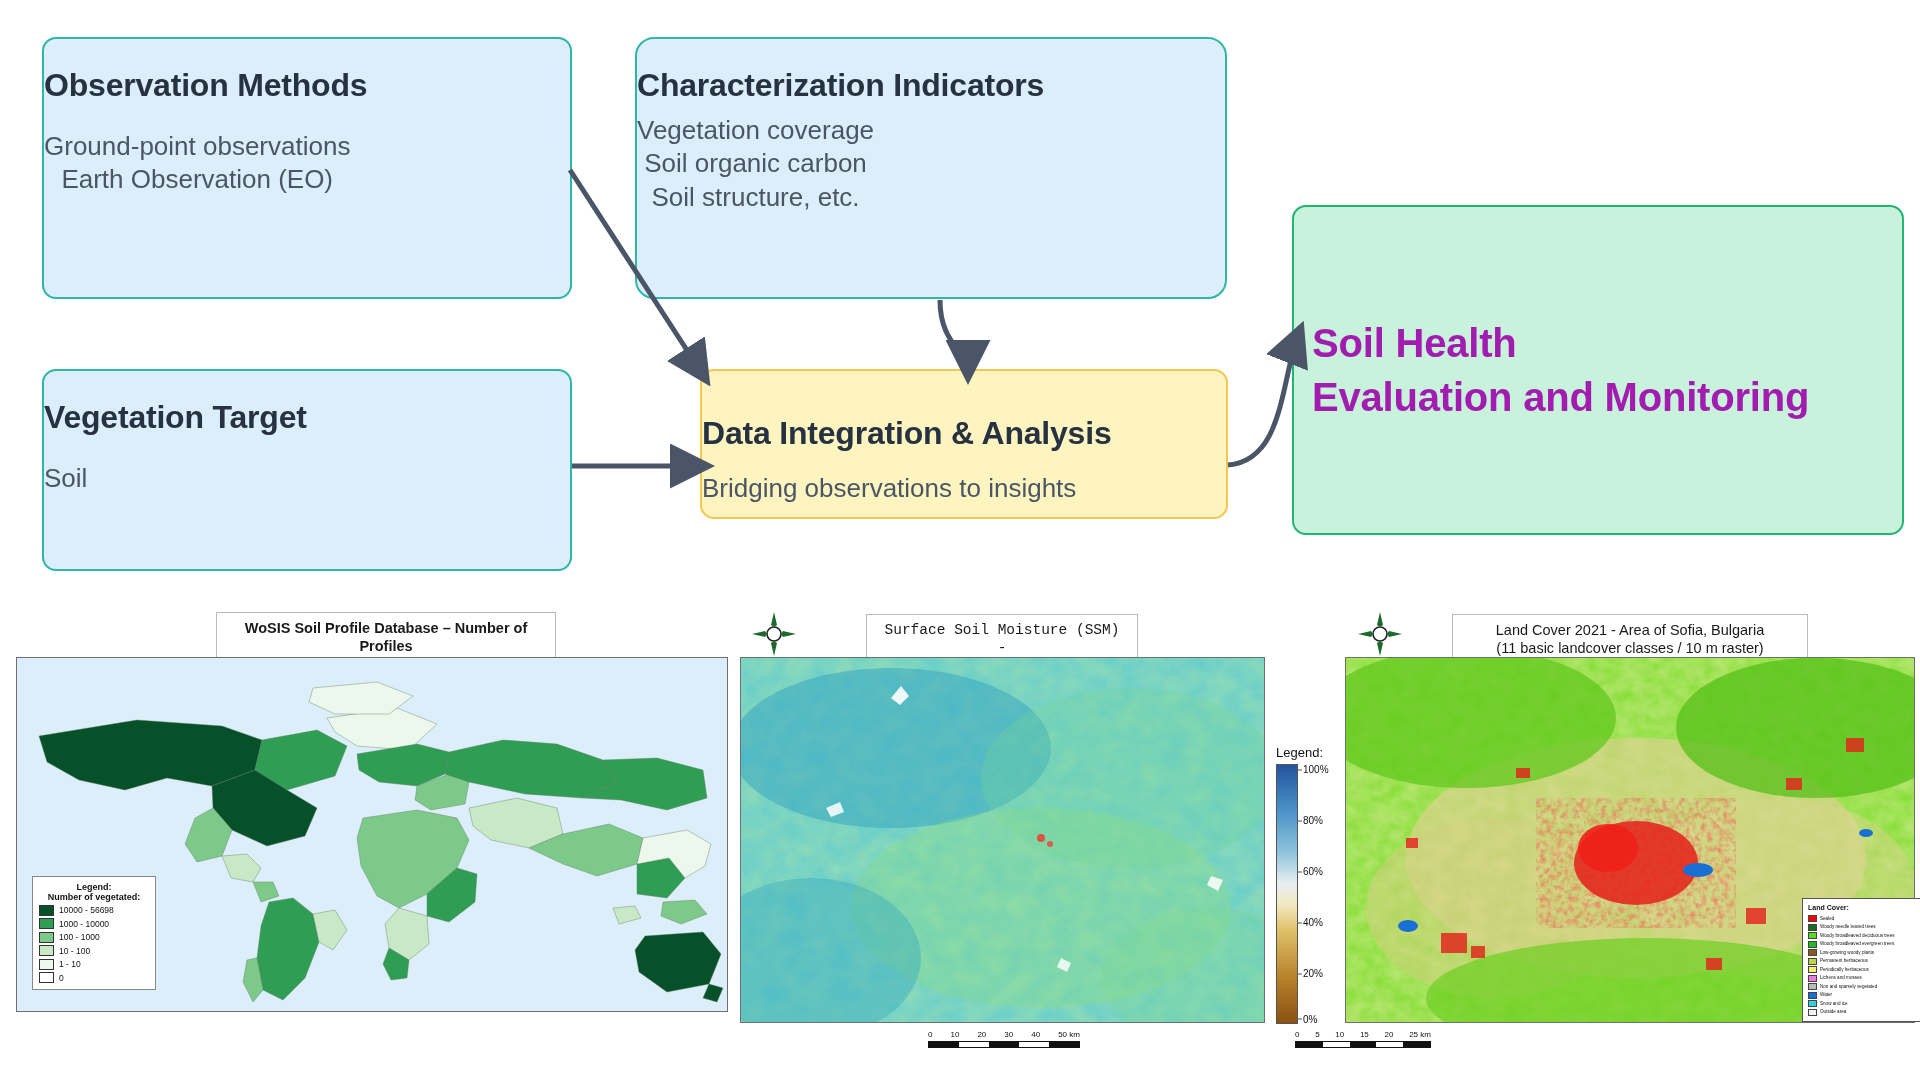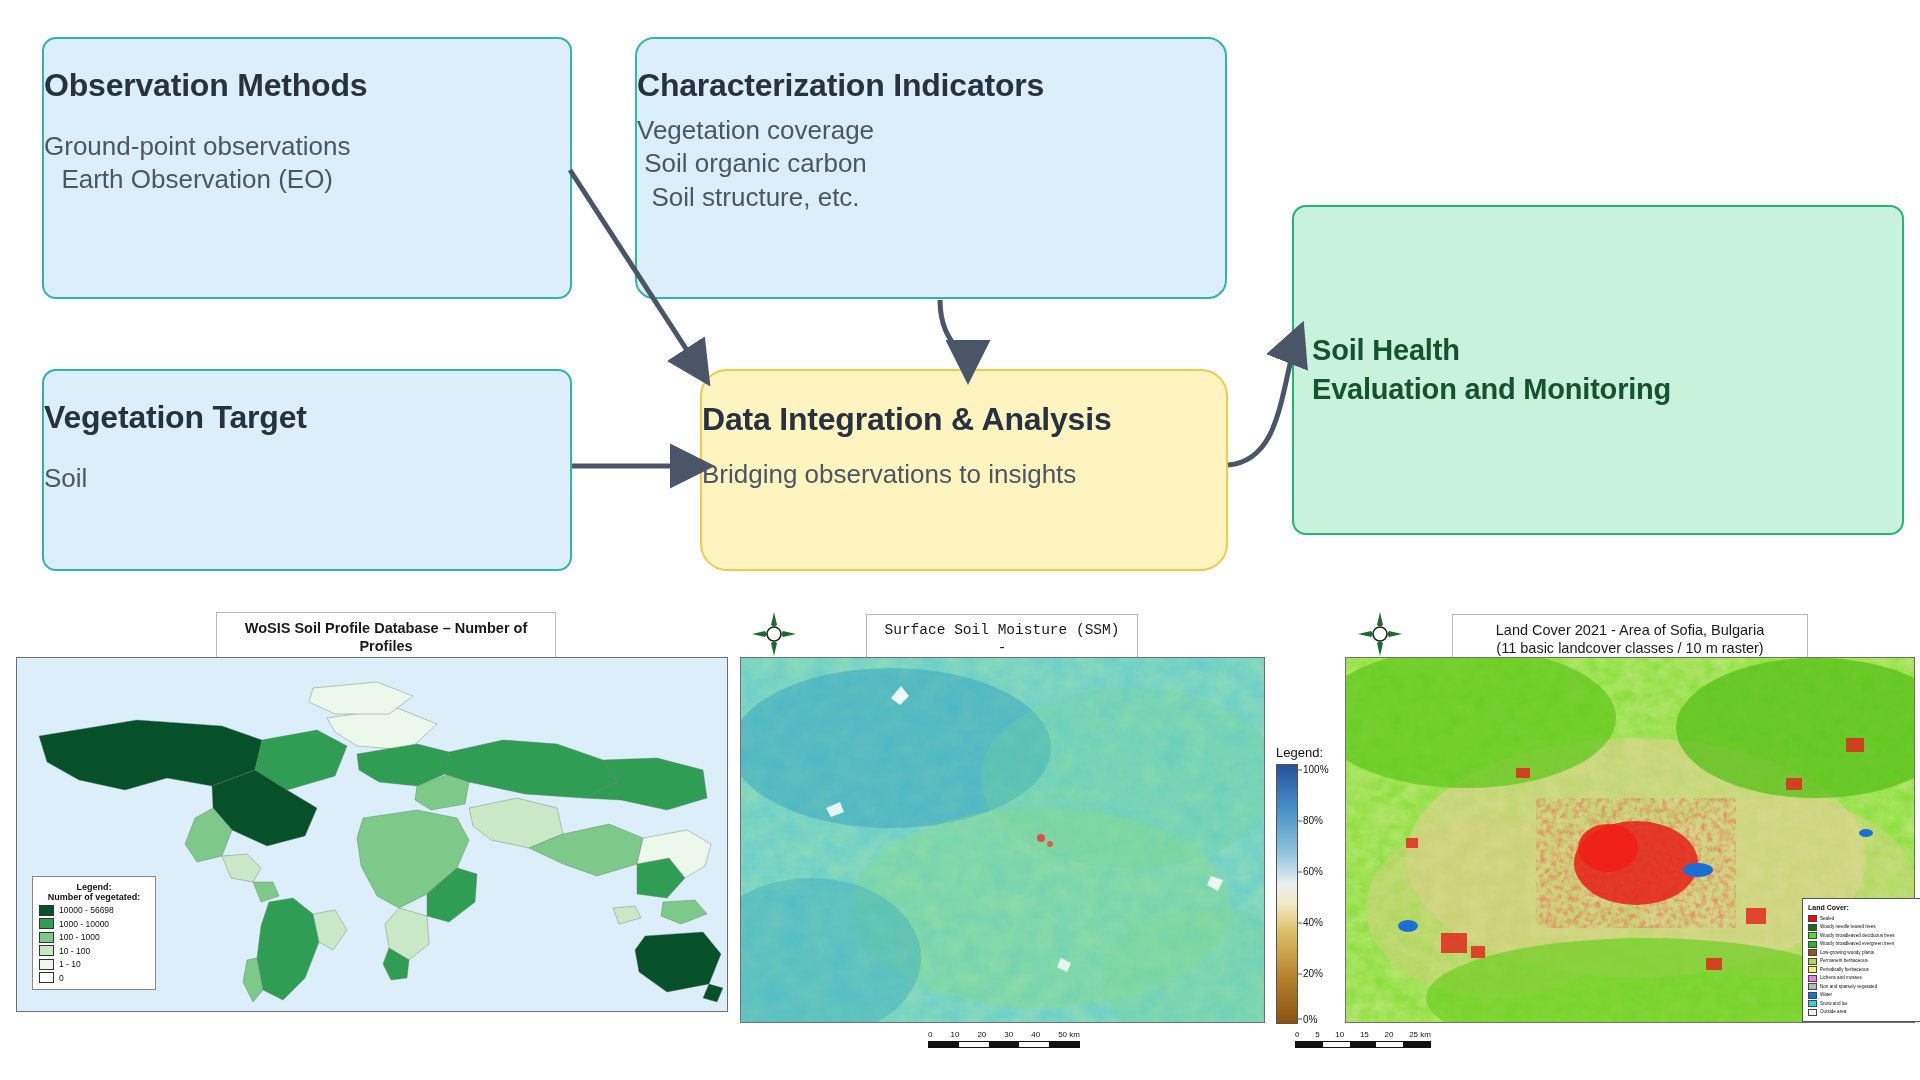--- a/index.html
+++ b/index.html
@@ -13,33 +13,33 @@
   .node .ttl{font-weight:bold;letter-spacing:-.2px;}
   .node .sub{color:#4a5665;}
 
   .n-blue{background:#ddeefb;border:2.5px solid #2fb6ab;}
   .n-yellow{background:#fdf4bf;border:2.5px solid #f2c94c;}
   .n-green{background:#c8f2dc;border:2.5px solid #22b573;}
 
   #node-methods{left:42px;top:37px;width:530px;height:262px;padding-top:28px;}
   #node-indicators{left:635px;top:37px;width:592px;height:262px;padding-top:28px;border-radius:19px;}
   #node-target{left:42px;top:369px;width:530px;height:202px;padding-top:28px;}
-  #node-integration{left:700px;top:369px;width:528px;height:202px;padding-top:30px;border-radius:27px;}
+  #node-integration{left:700px;top:369px;width:528px;height:150px;padding-top:44px;}
   #node-health{left:1292px;top:205px;width:612px;height:330px;
                justify-content:center;padding:0 18px;}
 
   #node-methods .ttl,#node-indicators .ttl,#node-target .ttl,#node-integration .ttl{
      font-size:32px;color:#263241;}
   #node-methods .sub,#node-indicators .sub,#node-target .sub,#node-integration .sub{
      font-size:26px;line-height:1.28;text-align:center;}
   #node-methods .sub{margin-top:26px;}
   #node-indicators .sub{margin-top:10px;}
   #node-target .sub{margin-top:26px;}
   #node-integration .sub{margin-top:20px;}
-  #node-health .ttl{font-size:29px;color:#14532d;line-height:1.35;text-align:center;}
+  #node-health .ttl{font-size:40px;color:#a21caf;line-height:1.35;text-align:center;}
 
   .flow svg{position:absolute;left:0;top:0;width:1920px;height:580px;
             pointer-events:none;overflow:visible;}
 
   
   .panel{position:absolute;}
   .map-title{position:absolute;box-sizing:border-box;background:#ffffff;
              border:1px solid #b9b9b9;text-align:center;font-size:14.5px;
              line-height:1.25;color:#1a1a1a;padding:6px 10px;}
   .map-title.bold{font-weight:bold;}

